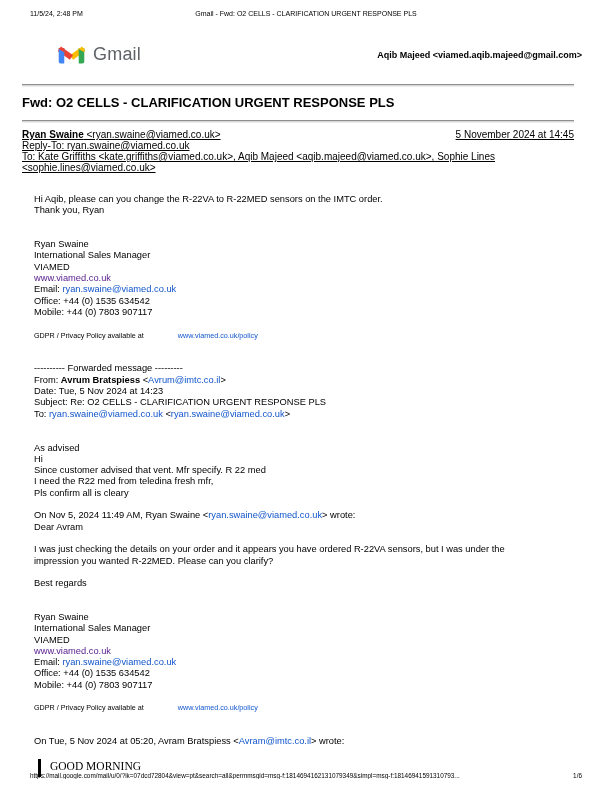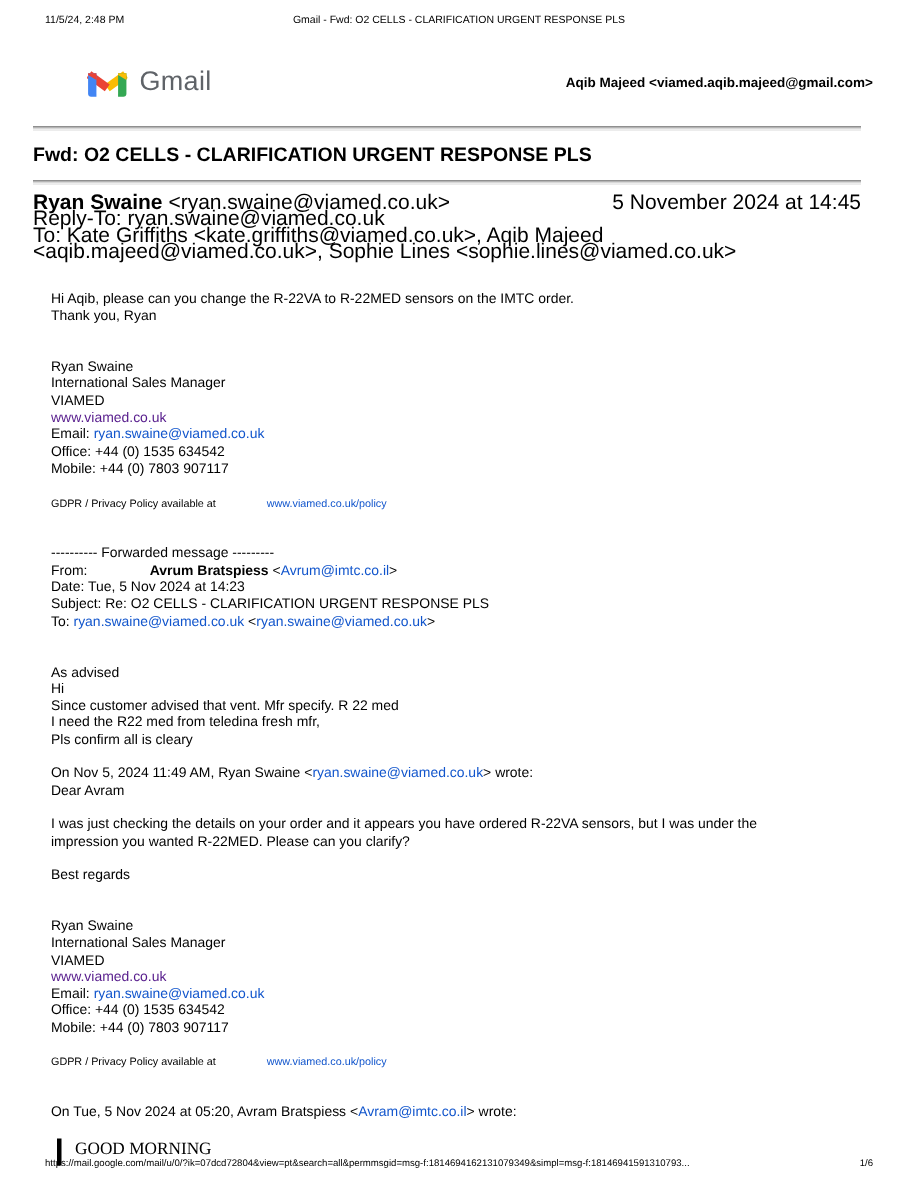--- a/index.html
+++ b/index.html
@@ -7,38 +7,38 @@
        font-family:"Liberation Sans", sans-serif;color:#000;}
 
   
   .print-header{position:absolute;top:9px;left:30px;right:30px;height:10px;
                 font-size:7px;line-height:9px;}
   .ph-title{position:absolute;left:50%;transform:translateX(-50%);white-space:nowrap;}
 
   
   .gmail-header{position:absolute;top:44px;left:30px;right:30px;
                 display:flex;align-items:center;justify-content:space-between;}
-  .logo{display:flex;align-items:flex-end;gap:8px;padding-left:28px;}
+  .logo{display:flex;align-items:flex-start;gap:8px;padding-left:28px;}
   .wordmark{font-size:18px;color:var(--gray);letter-spacing:.2px;}
   .account{font-size:9px;font-weight:bold;}
 
   
   .content{position:absolute;top:84px;left:22px;width:552px;}
   .rule{height:1px;border-top:1px solid #8f8f8f;border-bottom:1px solid #ededed;
         background:#d8d8d8;}
   .subject{font-size:13px;font-weight:bold;margin:8px 0 10px 0;letter-spacing:0;}
-  .meta{font-size:14px;line-height:11px;margin-top:6px;}
+  .meta{font-size:10px;line-height:11px;margin-top:6px;text-decoration:underline;}
   .meta-row1{display:flex;justify-content:space-between;}
   .from-name{font-weight:bold;}
 
   
   #message-body{margin-top:21px;margin-left:12px;font-size:9.3px;line-height:11.3px;}
   .msg-line{min-height:11.3px;white-space:pre-wrap;}
   .seg-p{}
-  .seg-b{font-weight:bold;margin-left:39px;}
+  .seg-b{font-weight:bold;}
   .seg-l{color:var(--link);}
   .seg-v{color:var(--visited);}
   .seg-s{font-size:7.2px;}
   .seg-sl{font-size:7.2px;color:var(--link);padding-left:32px;}
   .line-quote{border-left:3px solid #000000;padding:2px 0 2px 9px;margin-left:4px;
               font-family:"Liberation Serif", serif;font-size:11.5px;min-height:14px;}
 
   
   .footer{position:absolute;bottom:13px;left:30px;right:30px;font-size:6.4px;
           display:flex;justify-content:space-between;align-items:flex-end;}

